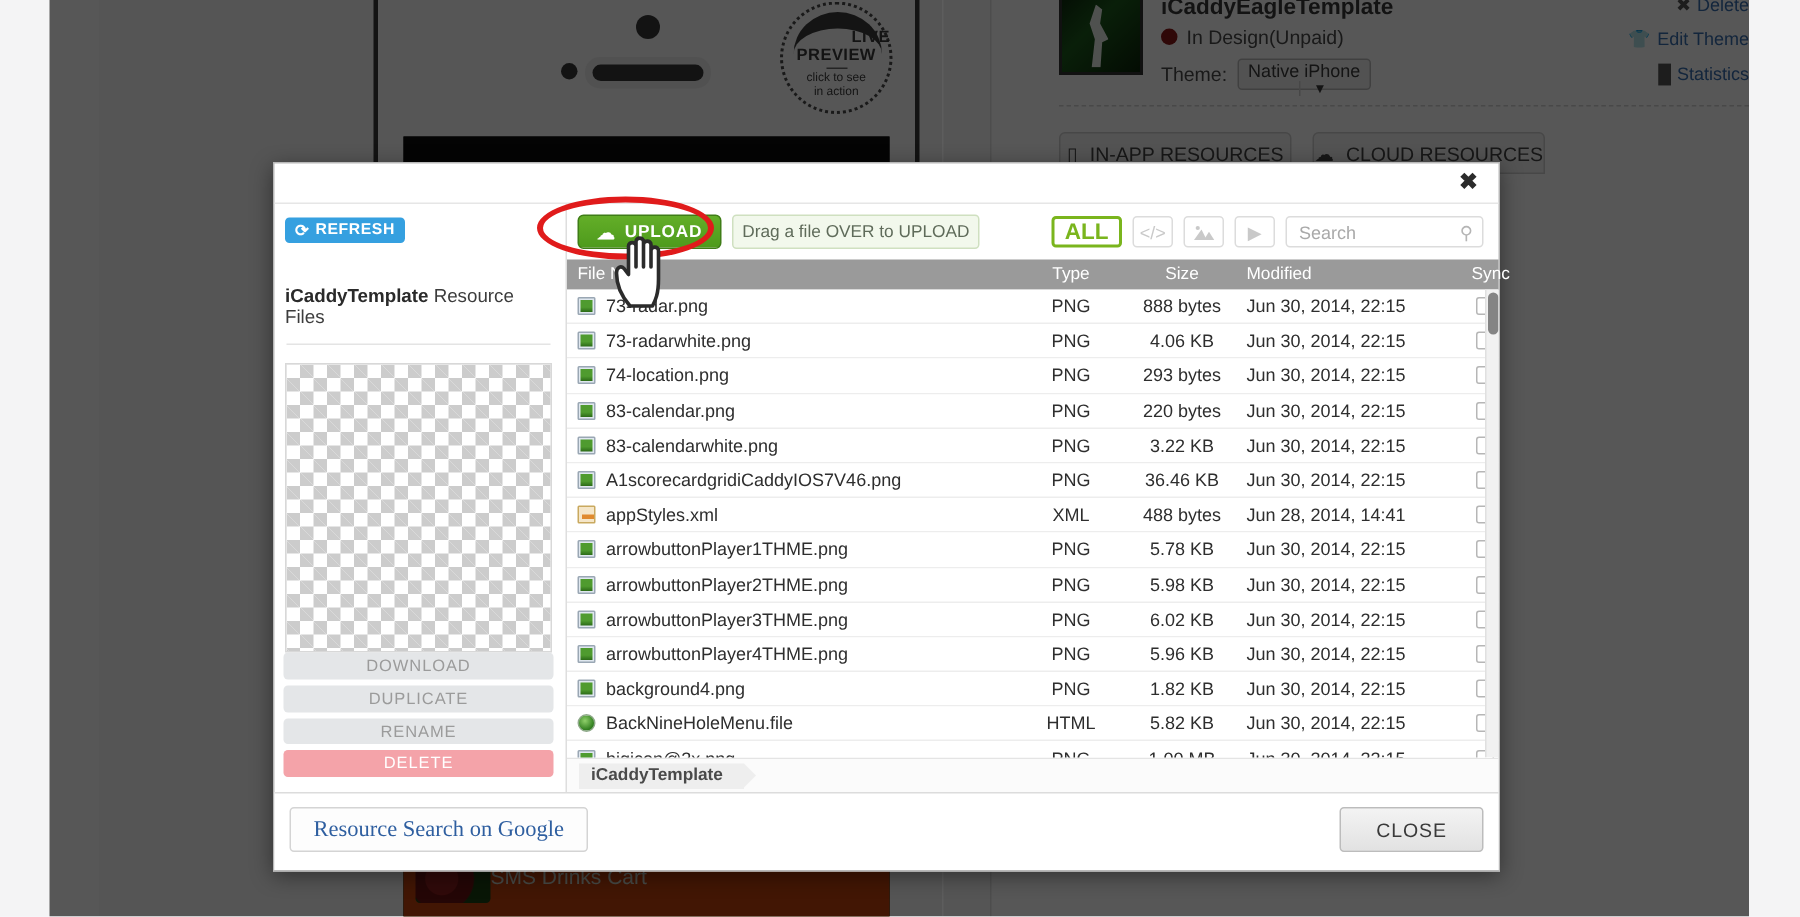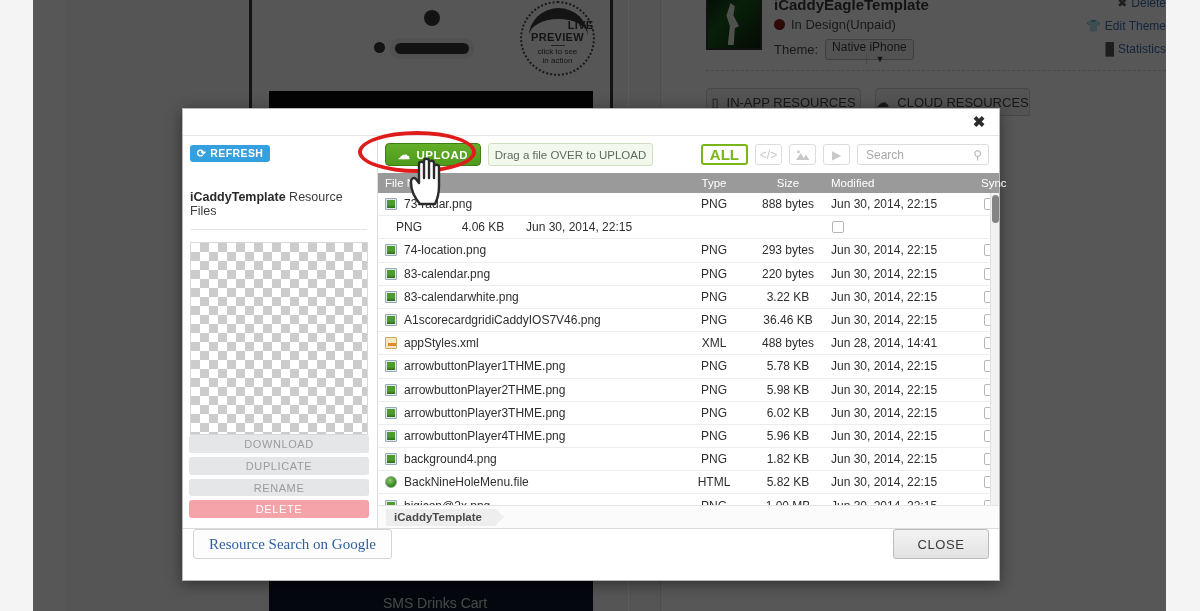--- a/index.html
+++ b/index.html
@@ -52,22 +52,22 @@
   .screen-topbar {
     position: absolute; left: 0; top: 0; width: 100%; height: 26px;
     background: #0d0d0d;
   }
   .screen-body {
     position: absolute; left: 0; top: 26px; width: 100%; bottom: 0;
     background: #1b3d12;
   }
   .cart-row {
     position: absolute; left: 0; bottom: 0; width: 100%; height: 54px;
-    background: #0f172a;
-    display: flex; align-items: center; gap: 18px; padding-left: 8px; flex-direction: column;
+    background: #c2410c;
+    display: flex; align-items: center; gap: 0; padding-left: 8px;
   }
   .cart-thumb {
     width: 50px; height: 36px; border-radius: 3px;
     background: radial-gradient(circle at 35% 55%, #8e1f1f 0 28%, #6b1212 30% 55%, #1d4214 58%);
   }
   .cart-label { color: #cfd6cc; font-size: 14px; }
 
   
   .live-badge {
     position: absolute; left: 487px; top: 1px; width: 75px; height: 75px;
@@ -278,21 +278,21 @@
     display: flex; align-items: center; font-size: 11.5px; font-weight: bold; color: #4a4a4a;
   }
   .crumb::after {
     content: ""; position: absolute; right: -8px; top: 0;
     border-top: 8.5px solid transparent; border-bottom: 8.5px solid transparent;
     border-left: 8px solid #eeeeee;
   }
 
   .modal-footer {
     height: 52px; flex: 0 0 52px; border-top: 1px solid #dcdcdc; background: #fff;
-    display: flex; align-items: flex-start; padding: 0 10px; gap: 11px;
+    display: flex; align-items: flex-end; padding: 12px 10px; gap: 11px;
   }
   .foot-btn {
     border: 1px solid #d4d4d4; background: #fdfdfd; border-radius: 3px;
     height: 30px; padding: 0 15px; display: flex; align-items: center; gap: 9px;
     font-family: "Liberation Serif", serif; font-size: 15px; color: #2f5fa0; cursor: pointer;
   }
   .gallery-ico {
     width: 17px; height: 14px; border: 1px solid #4a6f9c; border-radius: 2px;
     background: linear-gradient(#cfe0f2 45%, #6d9fd0);
     position: relative; flex: 0 0 17px;
@@ -472,20 +472,24 @@
                   <span>73-radar.png</span>
                 </div>
                 <div class="c-type">PNG</div>
                 <div class="c-size">888 bytes</div>
                 <div class="c-mod">Jun 30, 2014, 22:15</div>
                 <div class="c-sync">
                   <span class="chk"></span>
                 </div>
               </div>
               <div class="row">
+                <div class="c-name">
+                  <span class="fico img"></span>
+                  <span>73-radarwhite.png</span>
+                </div>
                 <div class="c-type">PNG</div>
                 <div class="c-size">4.06 KB</div>
                 <div class="c-mod">Jun 30, 2014, 22:15</div>
                 <div class="c-sync">
                   <span class="chk"></span>
                 </div>
               </div>
               <div class="row">
                 <div class="c-name">
                   <span class="fico img"></span>

